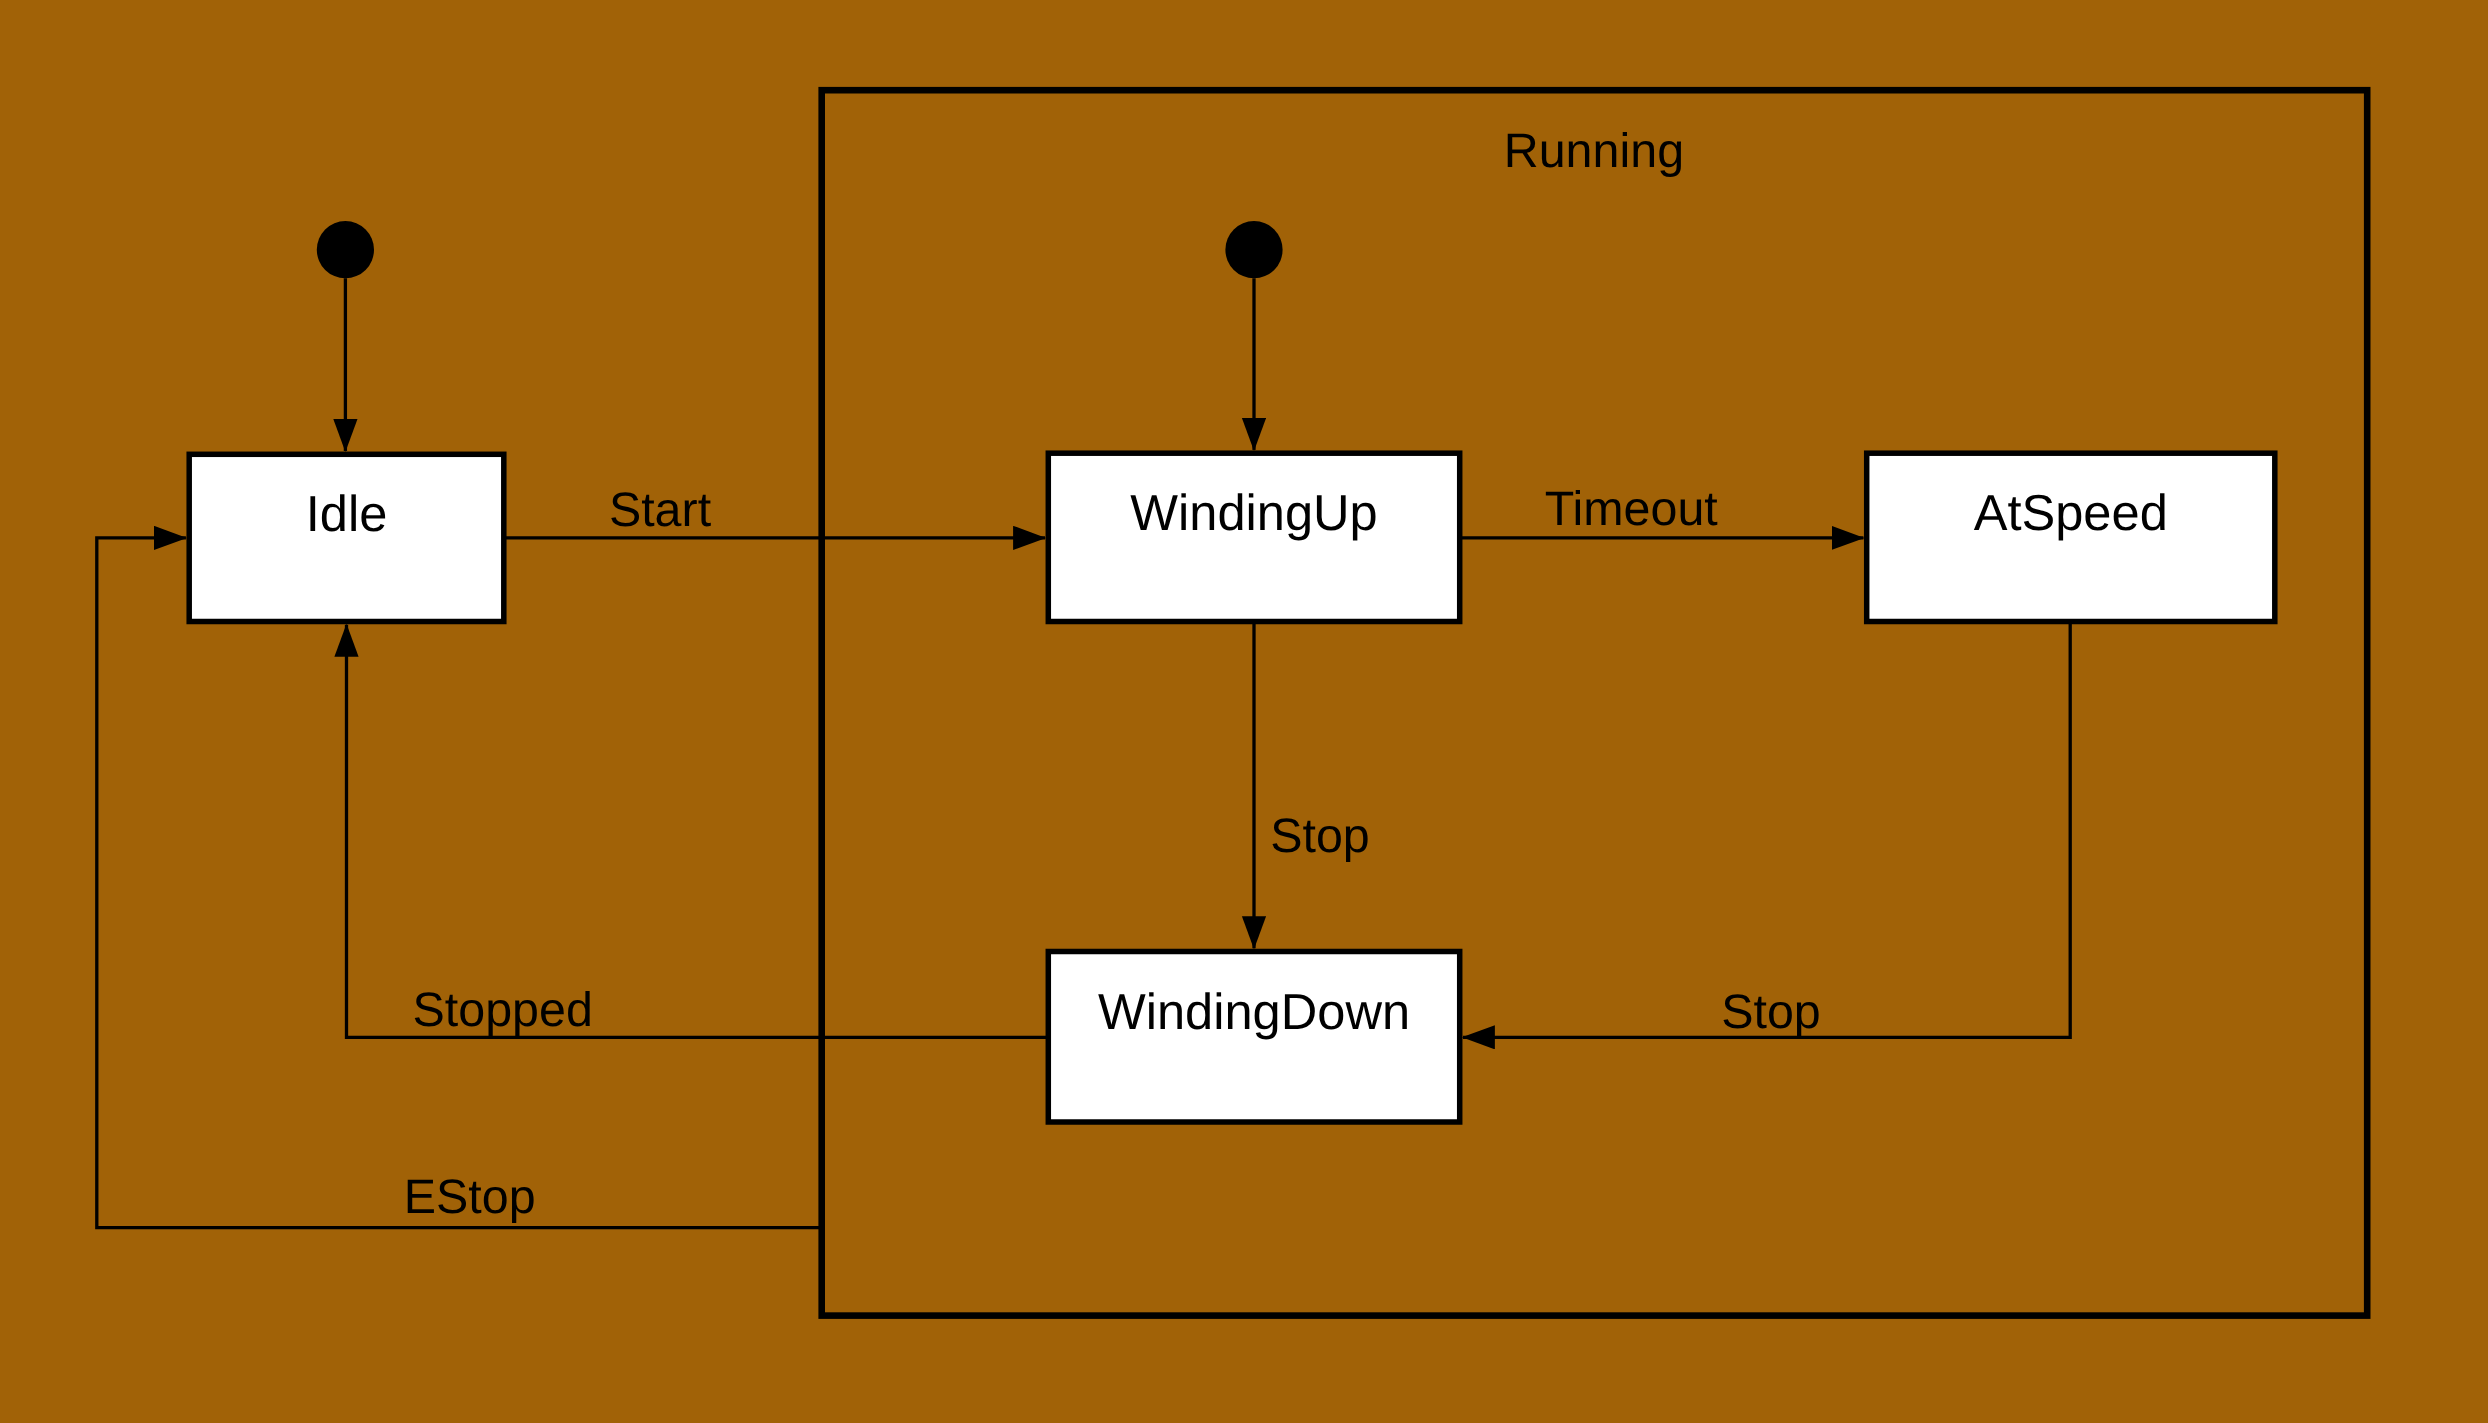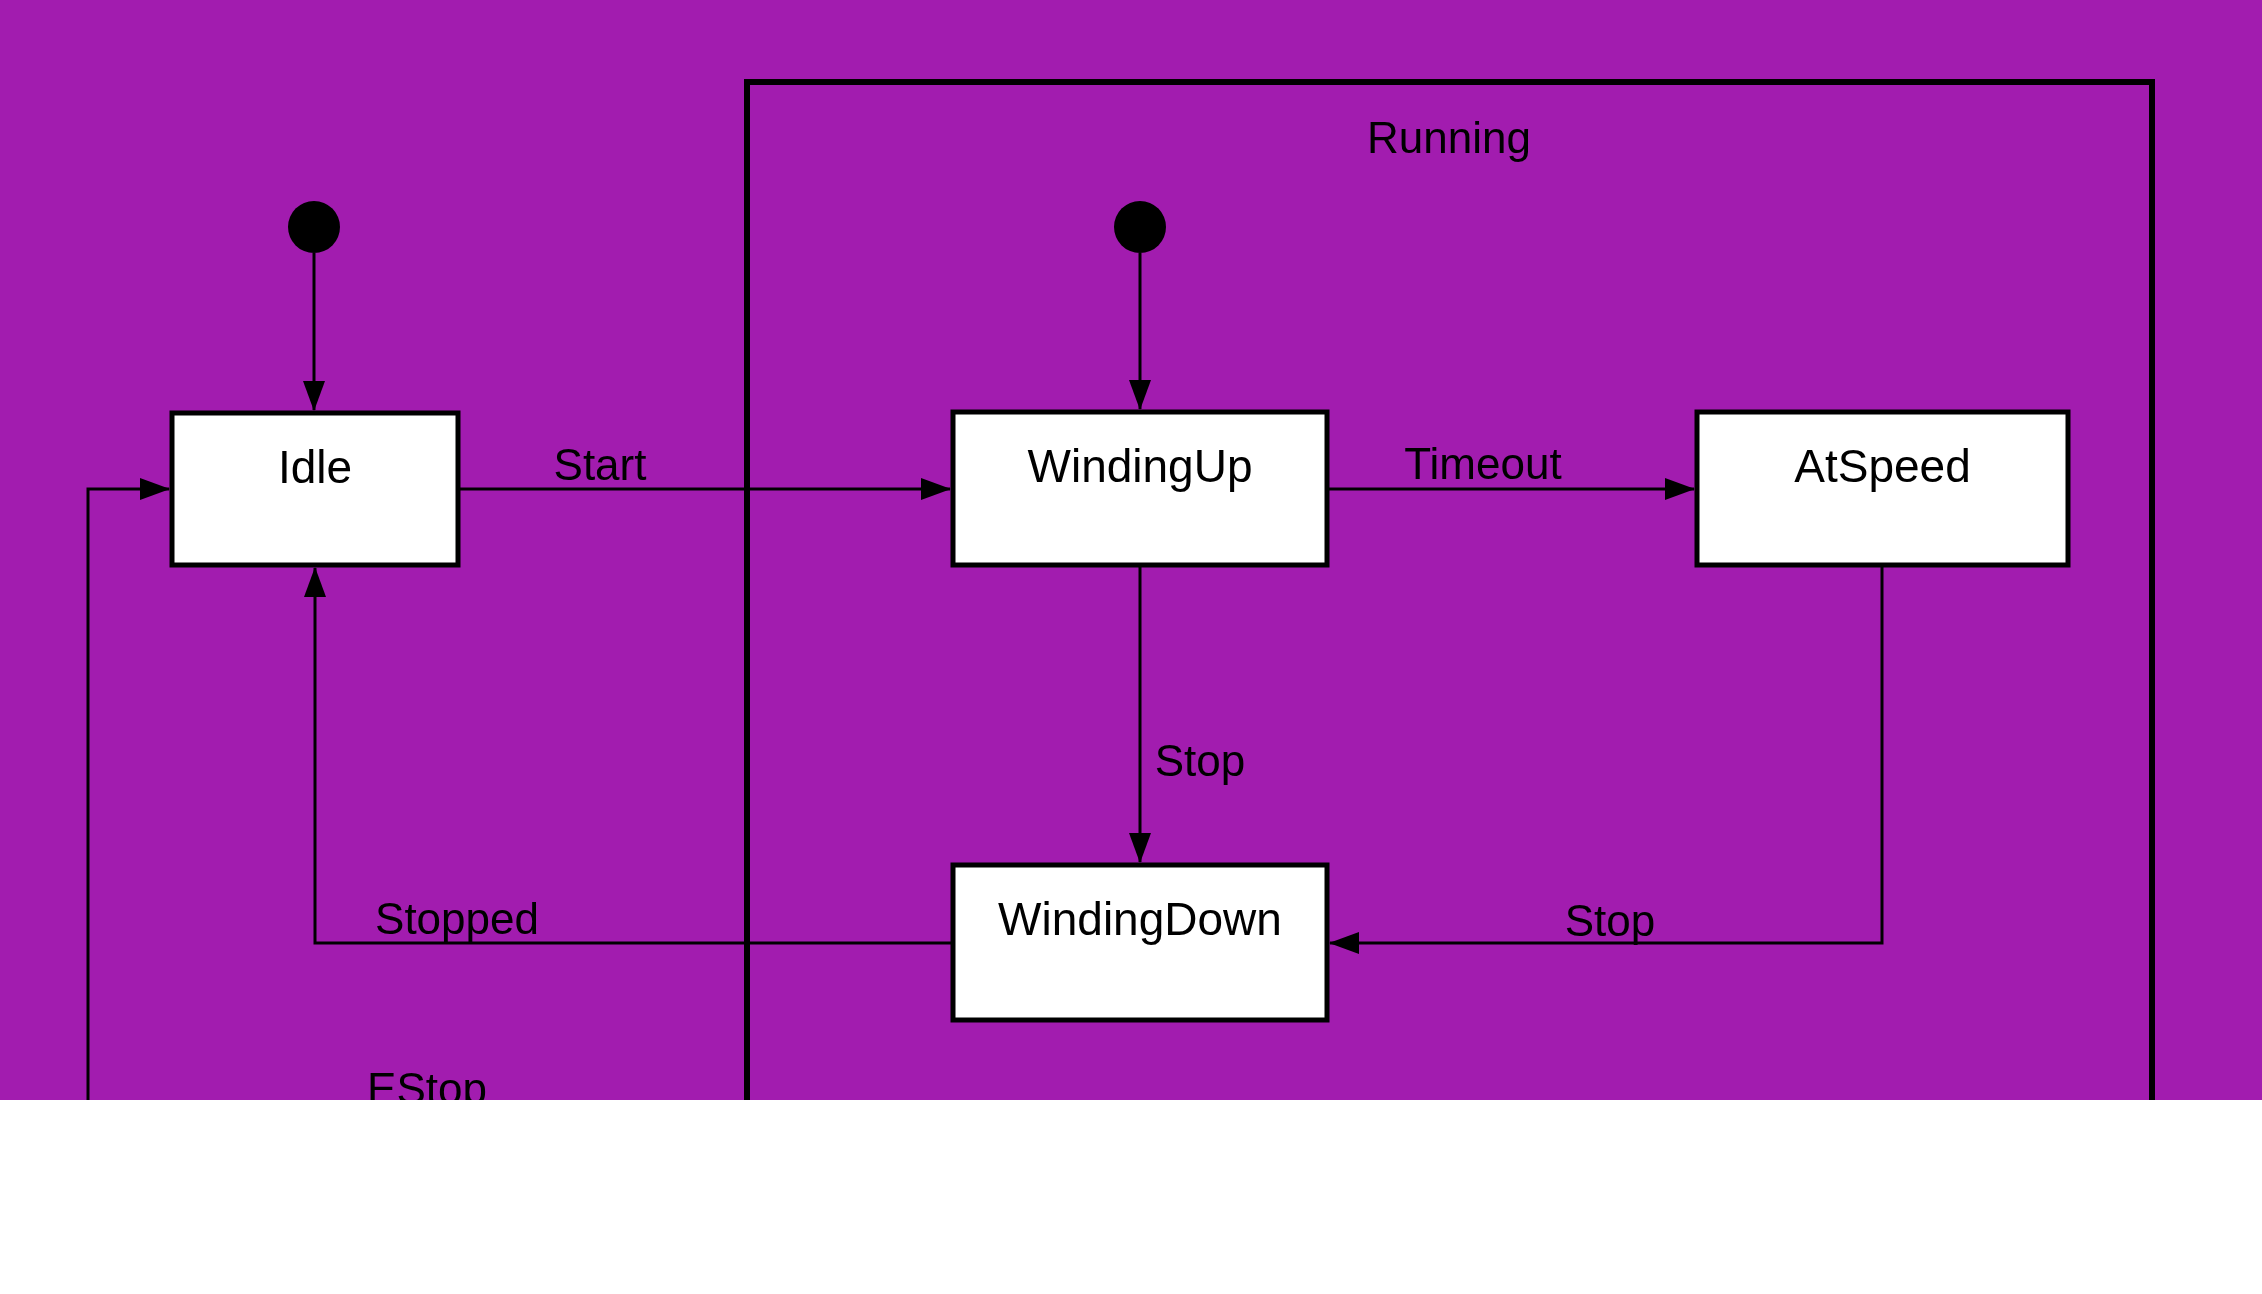--- a/index.html
+++ b/index.html
@@ -3,22 +3,22 @@
 <meta charset="utf-8">
 <style>
   html, body {
     margin: 0;
     padding: 0;
     background: #ffffff;
   }
   .canvas {
     position: relative;
     width: 2262px;
-    height: 1100px;
-    background: #a21caf;
+    height: 1294px;
+    background: #a16207;
     overflow: hidden;
   }
   svg {
     display: block;
     width: 2262px;
     height: 1294px;
     font-family: "Liberation Sans", "DejaVu Sans", sans-serif;
   }
   svg text {
     fill: #000000;

